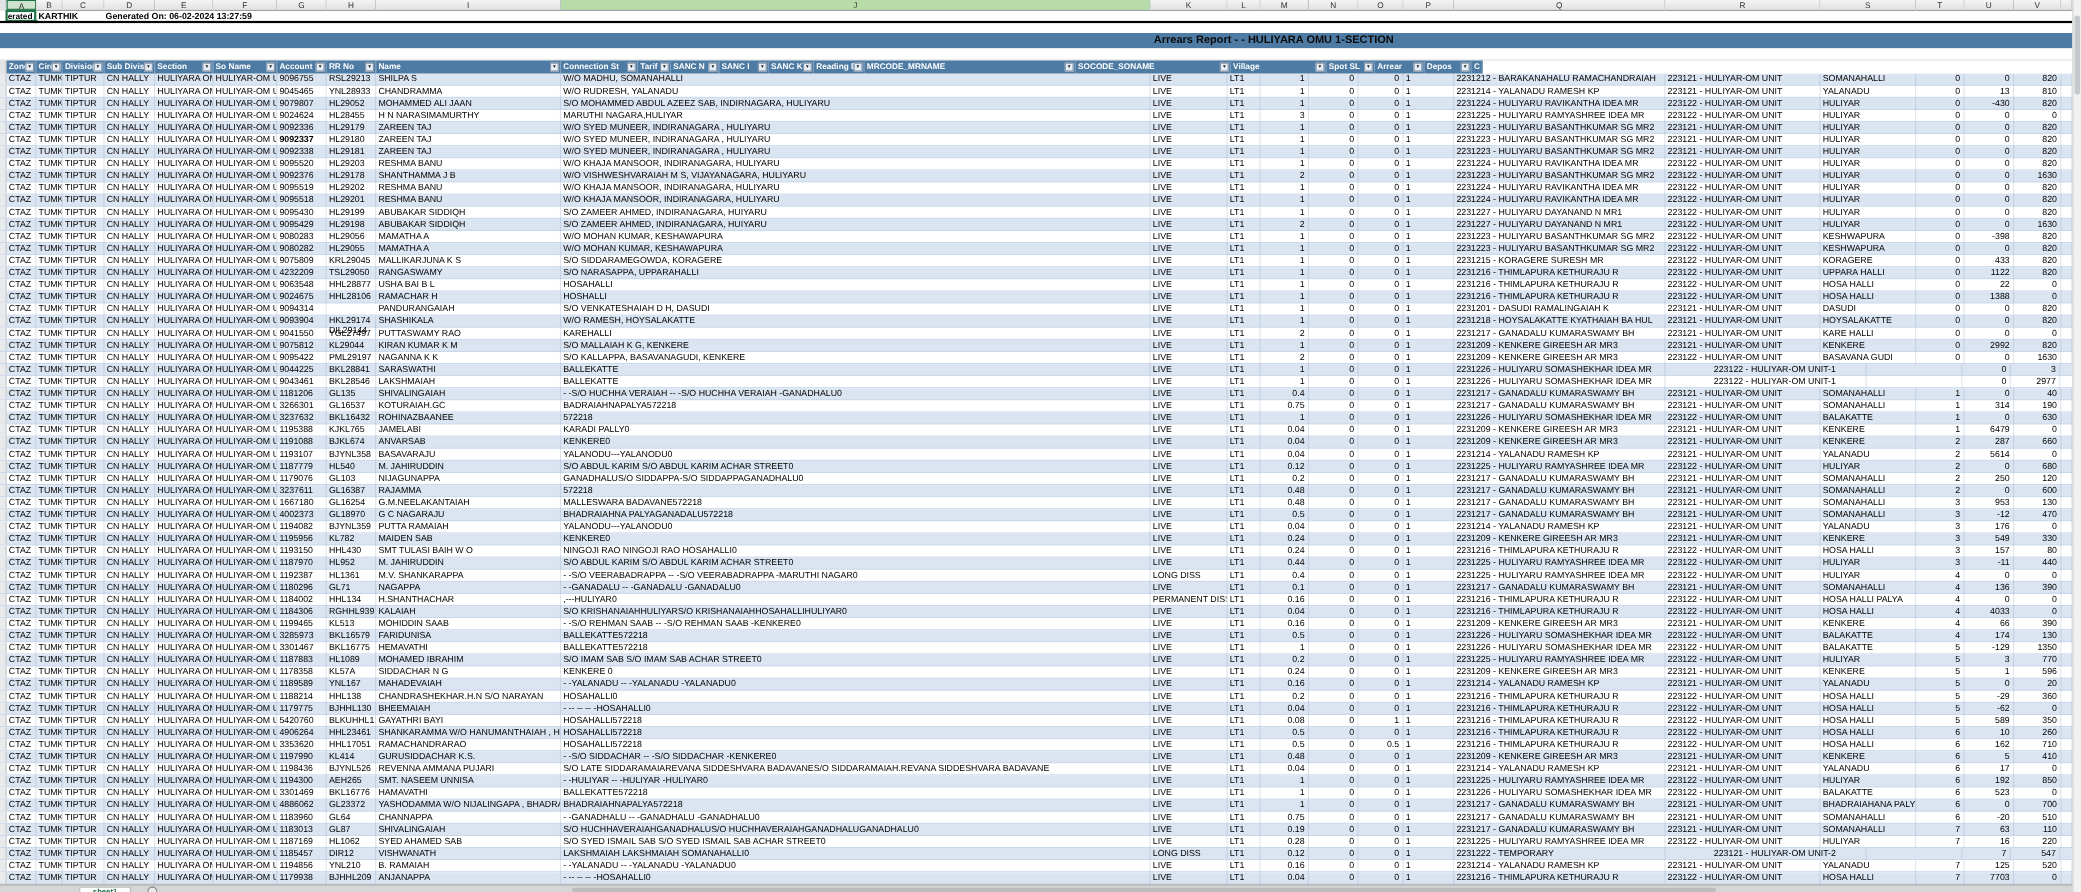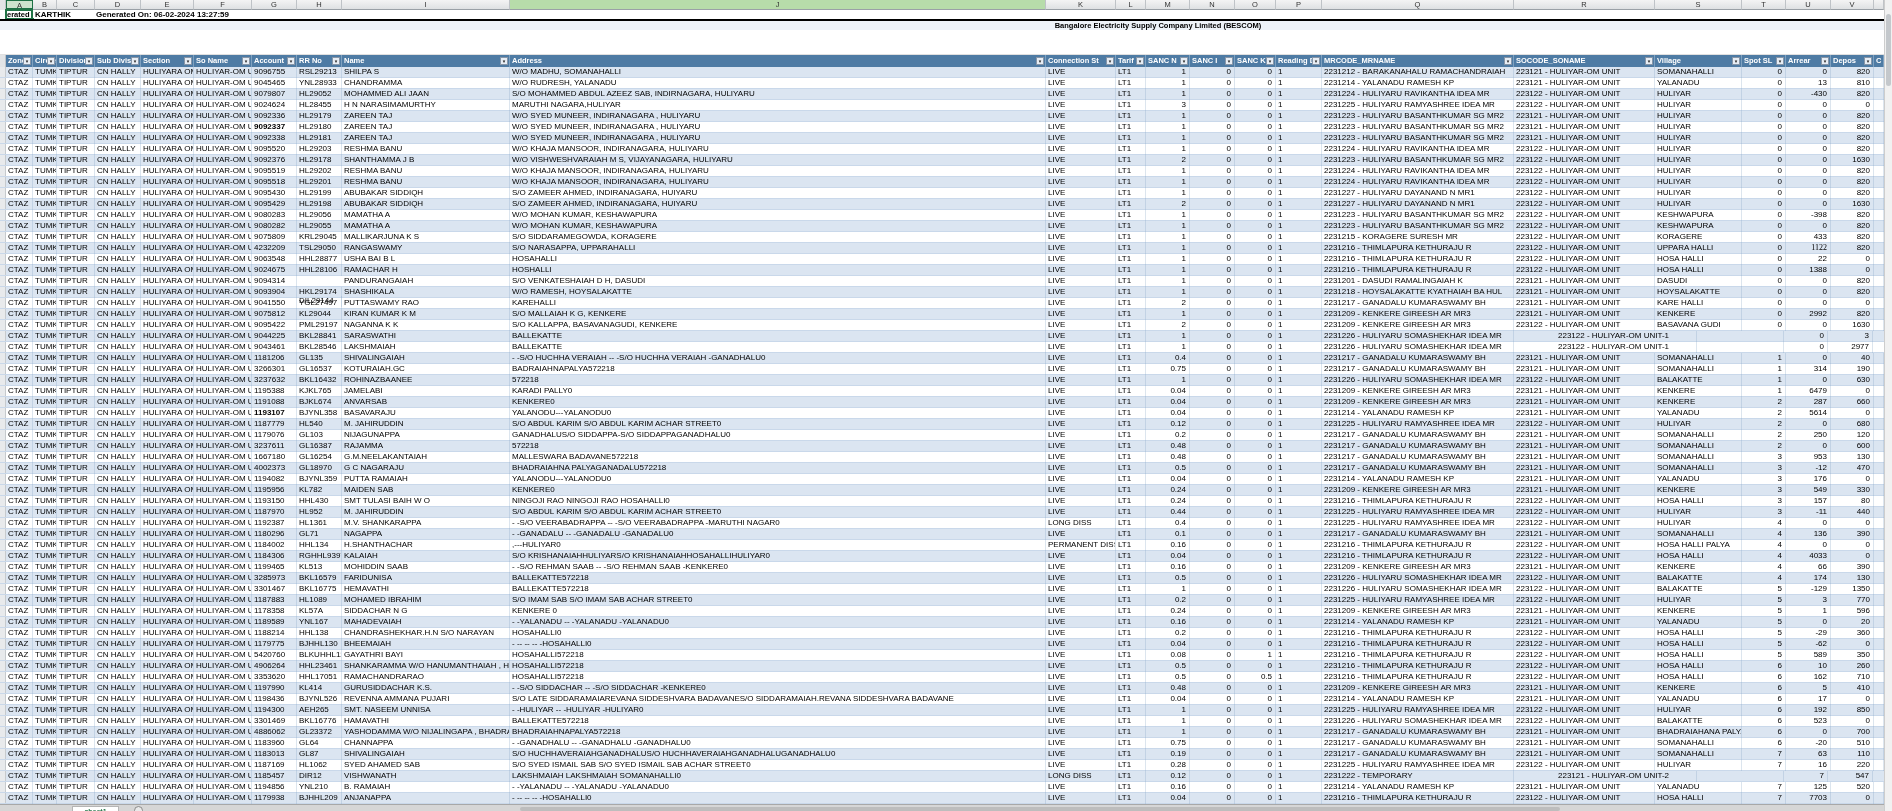--- a/index.html
+++ b/index.html
@@ -93,39 +93,38 @@
 
   <div id="metarow">
     <div id="a1cell">erated</div>
     <div id="a1handle"></div>
     <div id="createdby">KARTHIK</div>
     <div id="genon">Generated On: 06-02-2024 13:27:59</div>
   </div>
 
   <div id="blackline"></div>
 
-  <div id="companyrow">
-    <div id="companytitle">Bangalore Electricity Supply Company Limited (BESCOM)</div>
+
+  <div id="reportband">
+    <div id="reporttitle">Arrears Report - - HULIYARA OMU 1-SECTION</div>
   </div>
-
 
   <div id="gaprow"></div>
 
   <div id="headerrow">
       <div class="hgutter"></div>
       <div class="hcell" style="width: 27px;">Zone<div class="filterbtn">▾</div></div>
       <div class="hcell" style="width: 24px;">Circle<div class="filterbtn">▾</div></div>
       <div class="hcell" style="width: 38px;">Division<div class="filterbtn">▾</div></div>
       <div class="hcell" style="width: 46px;">Sub Divis<div class="filterbtn">▾</div></div>
       <div class="hcell" style="width: 53px;">Section<div class="filterbtn">▾</div></div>
       <div class="hcell" style="width: 58px;">So Name<div class="filterbtn">▾</div></div>
       <div class="hcell" style="width: 45px;">Account<div class="filterbtn">▾</div></div>
       <div class="hcell" style="width: 45px;">RR No<div class="filterbtn">▾</div></div>
       <div class="hcell" style="width: 168px;">Name<div class="filterbtn">▾</div></div>
-      <div class="hcell" style="width: 536px;">Address<div class="filterbtn">▾</div></div>
       <div class="hcell" style="width: 70px;">Connection St<div class="filterbtn">▾</div></div>
       <div class="hcell" style="width: 30px;">Tarif<div class="filterbtn">▾</div></div>
       <div class="hcell" style="width: 44px;">SANC N<div class="filterbtn">▾</div></div>
       <div class="hcell" style="width: 45px;">SANC I<div class="filterbtn">▾</div></div>
       <div class="hcell" style="width: 41px;">SANC K<div class="filterbtn">▾</div></div>
       <div class="hcell" style="width: 46px;">Reading D<div class="filterbtn">▾</div></div>
       <div class="hcell" style="width: 192px;">MRCODE_MRNAME<div class="filterbtn">▾</div></div>
       <div class="hcell" style="width: 141px;">SOCODE_SONAME<div class="filterbtn">▾</div></div>
       <div class="hcell" style="width: 87px;">Village<div class="filterbtn">▾</div></div>
       <div class="hcell" style="width: 44px;">Spot SL<div class="filterbtn">▾</div></div>
@@ -566,21 +565,21 @@
         <div class="c" style="width: 70px;">LIVE</div>
         <div class="c" style="width: 30px;">LT1</div>
         <div class="c num" style="width: 44px;">1</div>
         <div class="c num" style="width: 45px;">0</div>
         <div class="c num" style="width: 41px;">0</div>
         <div class="c" style="width: 46px;">1</div>
         <div class="c" style="width: 192px;">2231216 - THIMLAPURA KETHURAJU R</div>
         <div class="c" style="width: 141px;">223122 - HULIYAR-OM UNIT</div>
         <div class="c" style="width: 87px;">UPPARA HALLI</div>
         <div class="c num" style="width: 44px;">0</div>
-        <div class="c num" style="width: 45px; font-family: Liberation Serif, serif;">1122</div>
+        <div class="c num" style="width: 45px;">1122</div>
         <div class="c num" style="width: 43px;">820</div>
         <div class="c" style="width: 10px;"></div>
       </div>
       <div class="r">
         <div class="rgutter"></div>
         <div class="c" style="width: 27px;">CTAZ</div>
         <div class="c" style="width: 24px;">TUMKUR</div>
         <div class="c" style="width: 38px;">TIPTUR</div>
         <div class="c" style="width: 46px;">CN HALLY</div>
         <div class="c" style="width: 53px;">HULIYARA OML</div>
@@ -942,21 +941,21 @@
         <div class="c" style="width: 10px;"></div>
       </div>
       <div class="r">
         <div class="rgutter"></div>
         <div class="c" style="width: 27px;">CTAZ</div>
         <div class="c" style="width: 24px;">TUMKUR</div>
         <div class="c" style="width: 38px;">TIPTUR</div>
         <div class="c" style="width: 46px;">CN HALLY</div>
         <div class="c" style="width: 53px;">HULIYARA OML</div>
         <div class="c" style="width: 58px;">HULIYAR-OM UNIT</div>
-        <div class="c" style="width: 45px; font-weight: bold;">1193107</div>
+        <div class="c" style="width: 45px;">1193107</div>
         <div class="c" style="width: 45px;">BJYNL358</div>
         <div class="c" style="width: 168px;">BASAVARAJU</div>
         <div class="c" style="width: 536px;">YALANODU---YALANODU0</div>
         <div class="c" style="width: 70px;">LIVE</div>
         <div class="c" style="width: 30px;">LT1</div>
         <div class="c num" style="width: 44px;">0.04</div>
         <div class="c num" style="width: 45px;">0</div>
         <div class="c num" style="width: 41px;">0</div>
         <div class="c" style="width: 46px;">1</div>
         <div class="c" style="width: 192px;">2231214 - YALANADU RAMESH KP</div>

